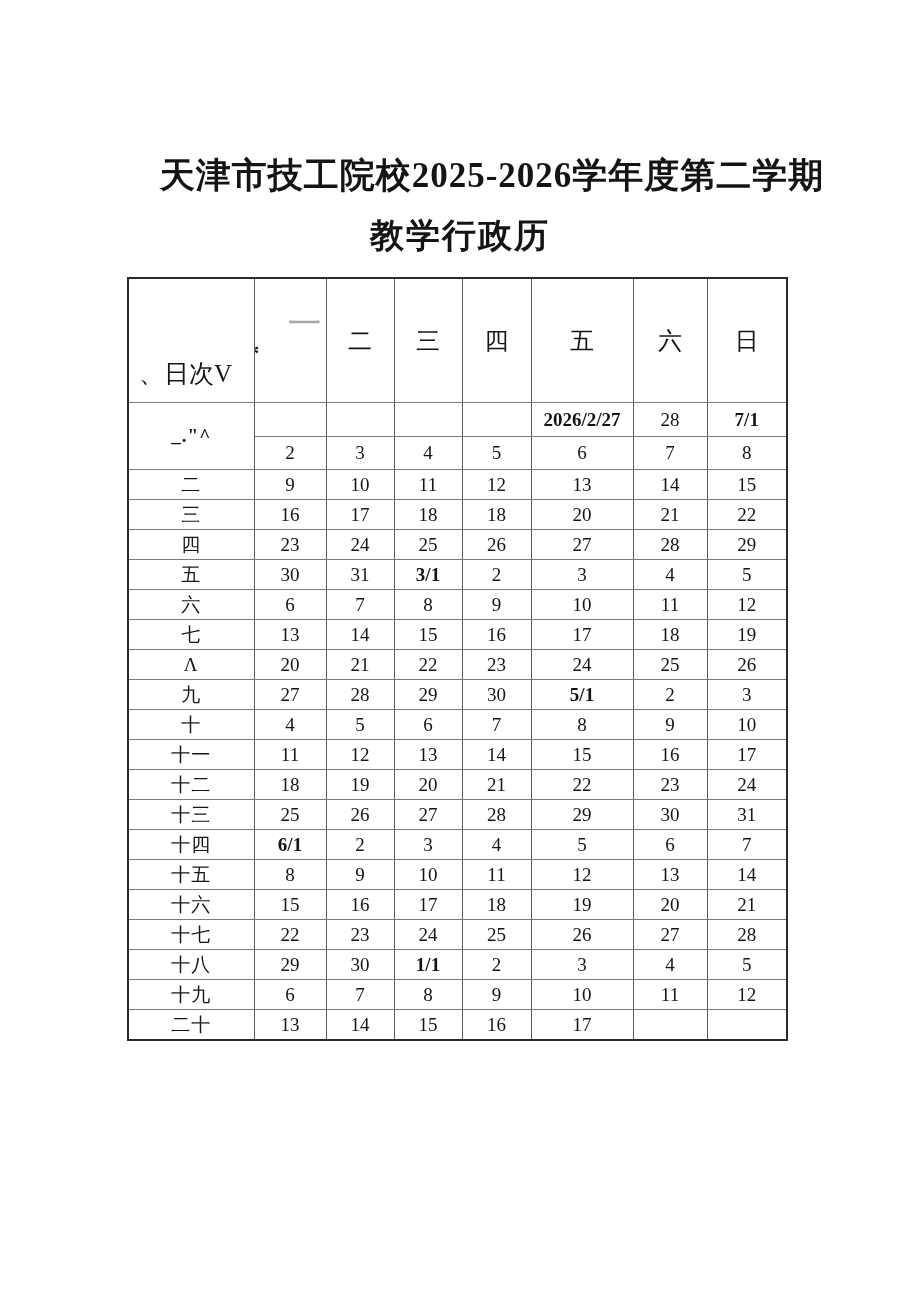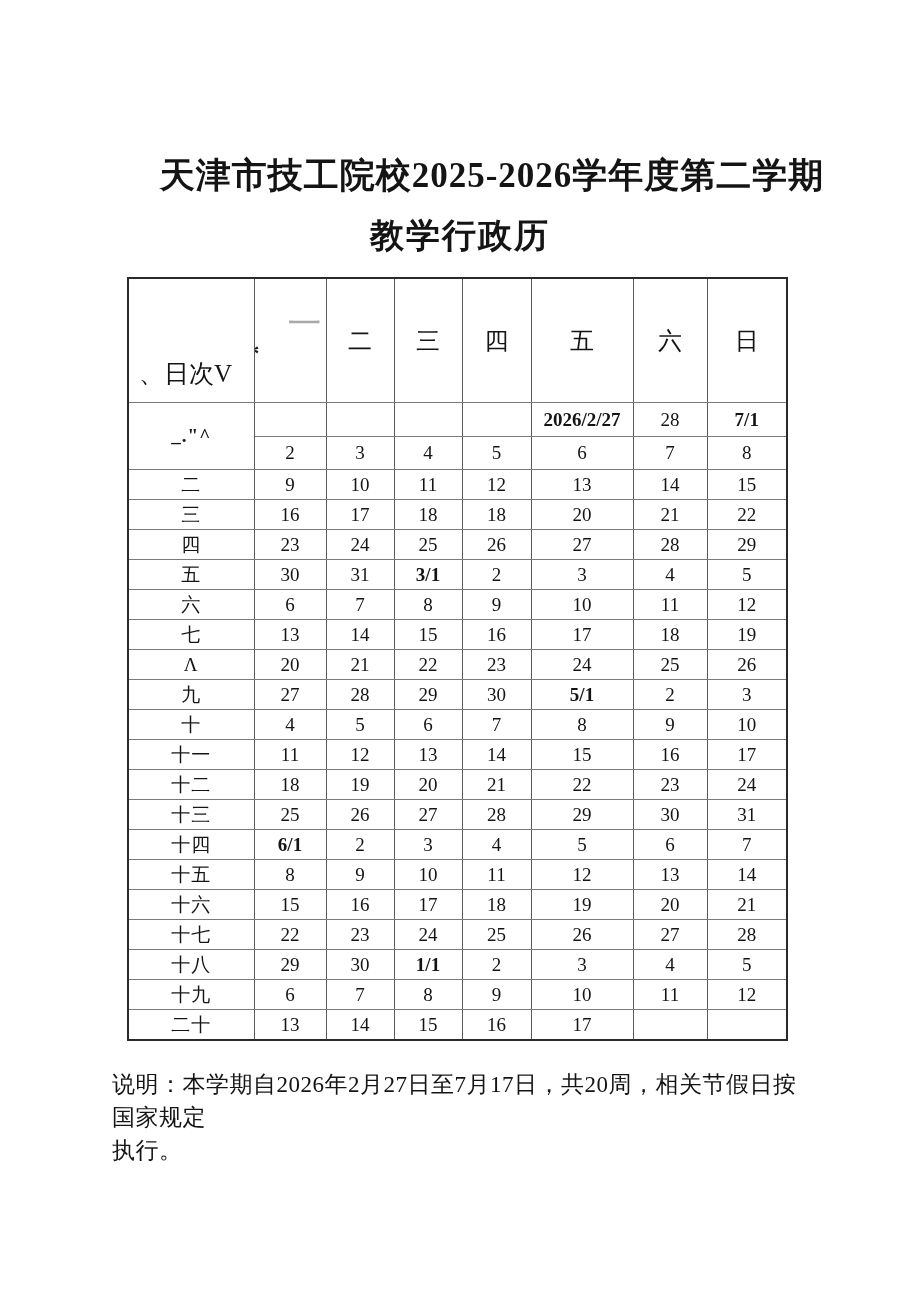--- a/index.html
+++ b/index.html
@@ -307,18 +307,14 @@
           <td>14</td>
           <td>15</td>
           <td>16</td>
           <td>17</td>
           <td></td>
           <td></td>
         </tr>
       </tbody>
   </table>
 
-  <div class="note">
-    <div>说明：本学期自2026年2月27日至7月17日，共20周，相关节假日按国家规定</div>
-    <div>执行。</div>
-  </div>
 
 </div>
 
 </body></html>

